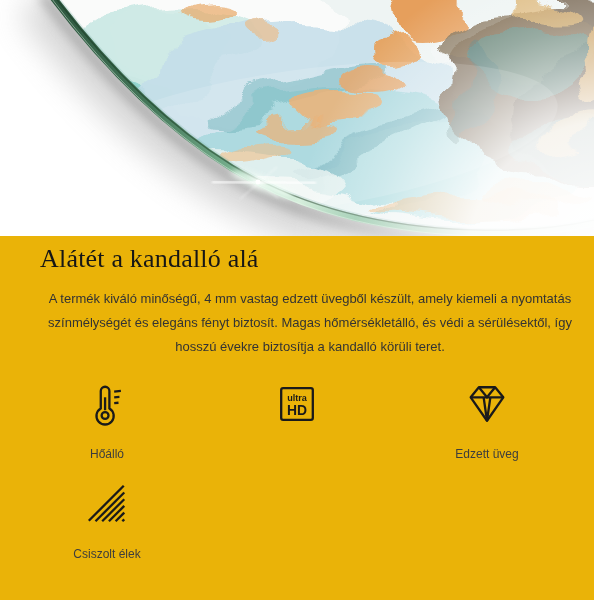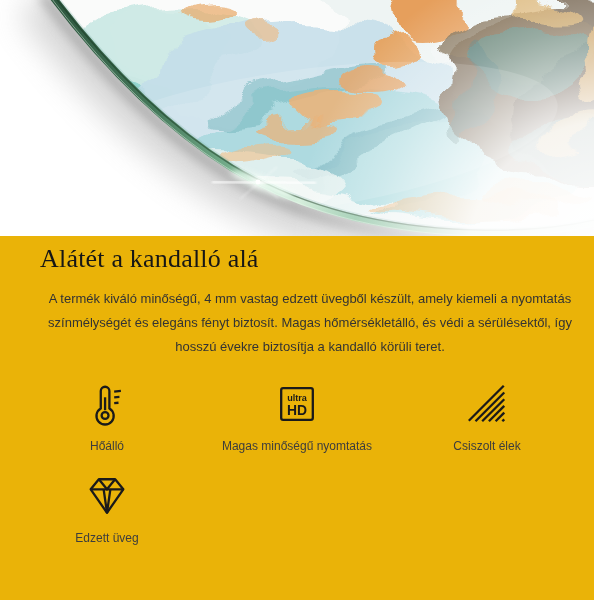--- a/index.html
+++ b/index.html
@@ -9,21 +9,21 @@
   .product-image svg{display:block;}
   h1.title{font-family:"Liberation Serif","DejaVu Serif",serif;font-weight:400;
            font-size:26px;line-height:36px;color:#161616;margin:5px 20px 0 40px;
            letter-spacing:.2px;}
   p.desc{margin:10px 14px 16px 40px;max-width:548px;font-size:13px;line-height:24px;
          color:#333;text-align:center;}
   .features{display:grid;grid-template-columns:repeat(3,1fr);margin:22px 12px 0 12px;
             row-gap:20px;}
   .feature{display:flex;flex-direction:column;align-items:center;}
   .feature .icon{height:48px;display:flex;align-items:flex-start;justify-content:center;}
-  .feature .label{margin-top:10px;font-size:12px;color:#3d3d3d;}
+  .feature .label{margin-top:18px;font-size:12px;color:#3d3d3d;}
   .ic{stroke:#1a1a1a;fill:none;stroke-width:2.4;}
 </style>
 </head>
 <body>
 
 <div class="page">
 
   <figure class="product-image">
     <svg width="600" height="236" viewBox="0 0 600 236">
       <defs>
@@ -159,45 +159,44 @@
     </div>
 
     <div class="feature">
       <span class="icon">
         <svg width="46" height="46" viewBox="0 0 48 48">
           <rect class="ic" x="7.5" y="7.5" width="33" height="33" rx="2" stroke-width="2.6"></rect>
           <text x="24" y="21" text-anchor="middle" font-family="Liberation Sans, sans-serif" font-size="9.5" font-weight="bold" fill="#1a1a1a">ultra</text>
           <text x="24" y="35.5" text-anchor="middle" font-family="Liberation Sans, sans-serif" font-size="14.5" font-weight="bold" fill="#1a1a1a">HD</text>
         </svg>
       </span>
-      <span class="label">Magas minőségű nyomtatás</span>
-    </div>
-
+    </div>
+
+
+    <div class="feature">
+      <span class="icon">
+        <svg width="46" height="46" viewBox="0 0 48 48">
+          <path class="ic" stroke-width="2.3" stroke-linejoin="round" d="M7 17 L15.5 6.5 L32.5 6.5 L41 17 L24 41.5 Z"></path>
+          <line class="ic" x1="7" y1="17" x2="41" y2="17" stroke-width="2"></line>
+          <path class="ic" stroke-width="2" d="M15.5 6.5 L24 17 L32.5 6.5"></path>
+          <path class="ic" stroke-width="1.8" d="M20.5 17 L24 41.5 L27.5 17"></path>
+        </svg>
+      </span>
+      <span class="label">Edzett üveg</span>
+    </div>
 
     <div class="feature">
       <span class="icon">
         <svg width="46" height="46" viewBox="0 0 48 48">
           <line class="ic" x1="5" y1="41.5" x2="41.5" y2="5" stroke-width="3.4"></line>
           <line class="ic" x1="12" y1="42" x2="42" y2="12" stroke-width="3"></line>
           <line class="ic" x1="19" y1="42" x2="42" y2="19" stroke-width="3"></line>
           <line class="ic" x1="26" y1="42" x2="42" y2="26" stroke-width="3"></line>
           <line class="ic" x1="33" y1="42" x2="42" y2="33" stroke-width="3"></line>
           <line class="ic" x1="40" y1="42" x2="42" y2="40" stroke-width="3"></line>
         </svg>
       </span>
       <span class="label">Csiszolt élek</span>
     </div>
 
-    <div class="feature">
-      <span class="icon">
-        <svg width="46" height="46" viewBox="0 0 48 48">
-          <path class="ic" stroke-width="2.3" stroke-linejoin="round" d="M7 17 L15.5 6.5 L32.5 6.5 L41 17 L24 41.5 Z"></path>
-          <line class="ic" x1="7" y1="17" x2="41" y2="17" stroke-width="2"></line>
-          <path class="ic" stroke-width="2" d="M15.5 6.5 L24 17 L32.5 6.5"></path>
-          <path class="ic" stroke-width="1.8" d="M20.5 17 L24 41.5 L27.5 17"></path>
-        </svg>
-      </span>
-      <span class="label">Edzett üveg</span>
-    </div>
-
 
   </div>
 </div>
 
 </body></html>

